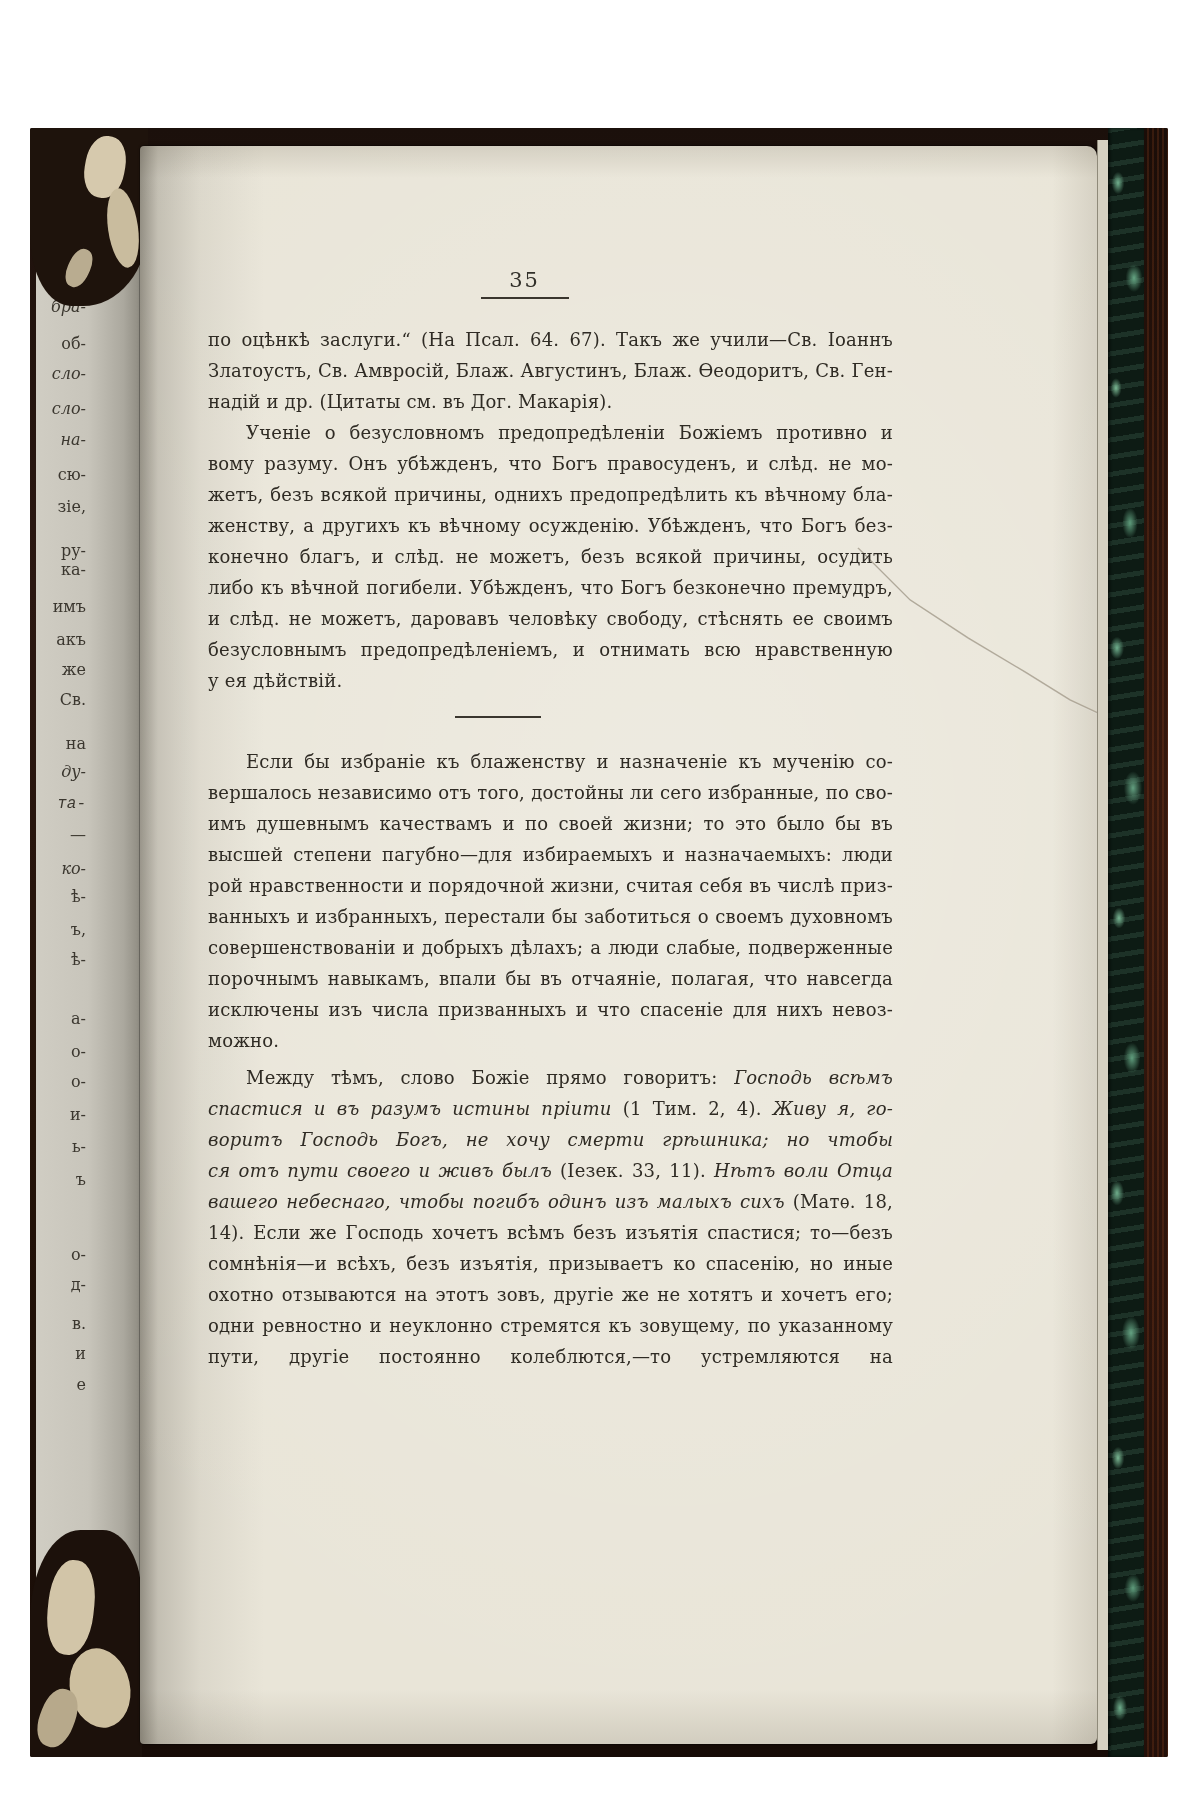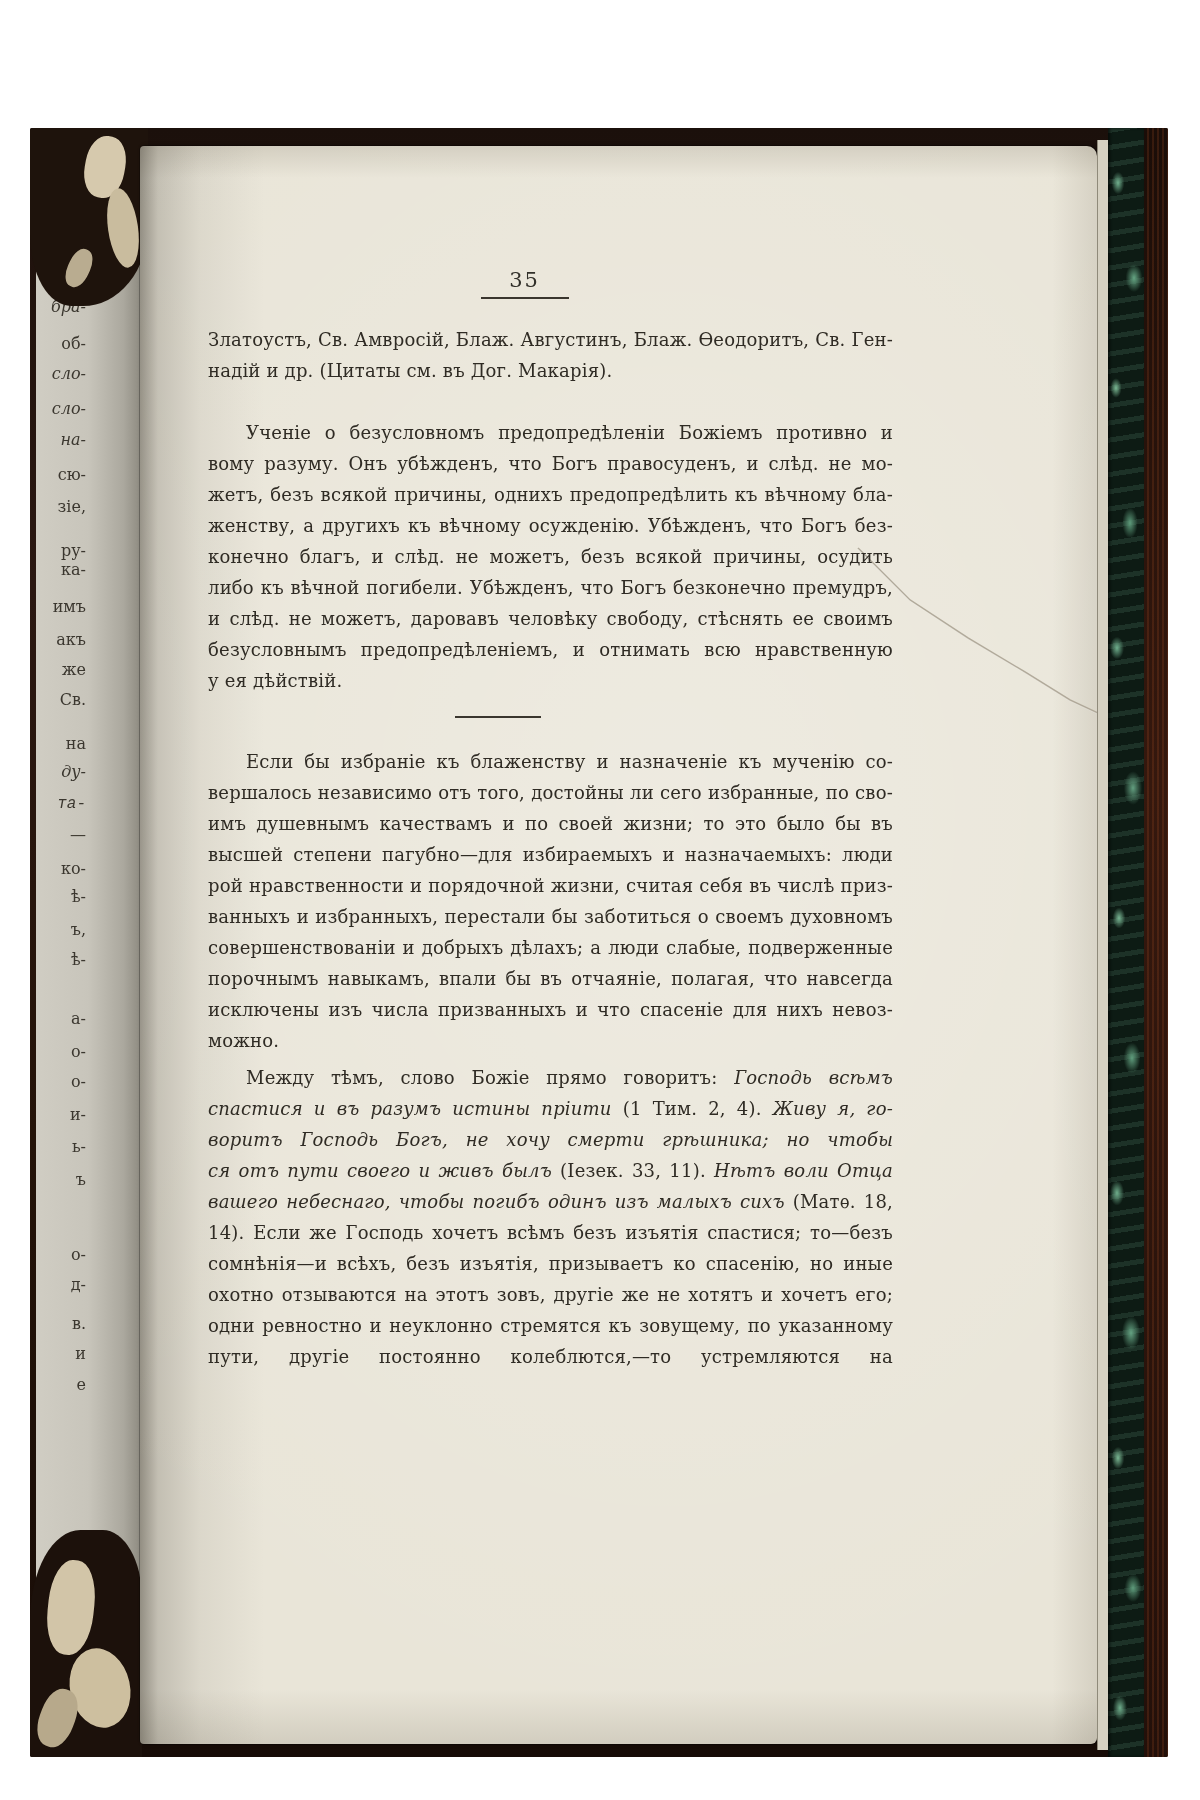--- a/index.html
+++ b/index.html
@@ -126,21 +126,21 @@
       <div class="frag" style="top: 401px; margin-top: 12px;">ру-</div>
       <div class="frag" style="top: 432px;">ка-</div>
       <div class="frag" style="top: 469px;">имъ</div>
       <div class="frag" style="top: 502px;">акъ</div>
       <div class="frag" style="top: 532px;">же</div>
       <div class="frag" style="top: 562px;">Св.</div>
       <div class="frag" style="top: 606px;">на</div>
       <div class="frag i" style="top: 634px;">ду-</div>
       <div class="frag i" style="top: 666px; font-family: Liberation Mono, monospace;">та-</div>
       <div class="frag" style="top: 697px;">—</div>
-      <div class="frag" style="top: 731px;">ко-</div>
+      <div class="frag" style="top: 731px; font-style: italic;">ко-</div>
       <div class="frag" style="top: 759px;">ѣ-</div>
       <div class="frag" style="top: 792px;">ъ,</div>
       <div class="frag" style="top: 822px;">ѣ-</div>
       <div class="frag" style="top: 881px;">а-</div>
       <div class="frag" style="top: 914px;">о-</div>
       <div class="frag" style="top: 944px;">о-</div>
       <div class="frag" style="top: 977px;">и-</div>
       <div class="frag" style="top: 1009px;">ь-</div>
       <div class="frag" style="top: 1042px;">ъ</div>
       <div class="frag" style="top: 1117px;">о-</div>
@@ -164,20 +164,21 @@
       <polyline points="718,402 770,454 828,492 885,526 930,554 958,567" fill="none" stroke="#a79f8e" stroke-width="1.6" opacity="0.85"></polyline>
       <polyline points="718,403 770,455 828,493 885,527 930,555 958,568" fill="none" stroke="#ffffff" stroke-width="0.8" opacity="0.35"></polyline>
     </svg>
     <div class="text-block">
       <div class="pagehead">
         <div class="pgnum">35</div>
         <div class="pgnum-rule"></div>
       </div>
 
     <div class="para" style="top: 178px;">
+          <div class="line"><span>по оцѣнкѣ заслуги.“ (На Псал. 64. 67). Такъ же учили—Св. Іоаннъ</span></div>
           <div class="line"><span>Златоустъ, Св. Амвросій, Блаж. Августинъ, Блаж. Ѳеодоритъ, Св. Ген-</span></div>
           <div class="line last"><span>надій и др. (Цитаты см. въ Дог. Макарія).</span></div>
         </div>
         <div class="para indent" style="top: 271px;">
           <div class="line"><span>Ученіе о безусловномъ предопредѣленіи Божіемъ противно и здра-</span></div>
           <div class="line"><span>вому разуму. Онъ убѣжденъ, что Богъ правосуденъ, и слѣд. не мо-</span></div>
           <div class="line"><span>жетъ, безъ всякой причины, однихъ предопредѣлить къ вѣчному бла-</span></div>
           <div class="line"><span>женству, а другихъ къ вѣчному осужденію. Убѣжденъ, что Богъ без-</span></div>
           <div class="line"><span>конечно благъ, и слѣд. не можетъ, безъ всякой причины, осудить кого</span></div>
           <div class="line"><span>либо къ вѣчной погибели. Убѣжденъ, что Богъ безконечно премудръ,</span></div>

